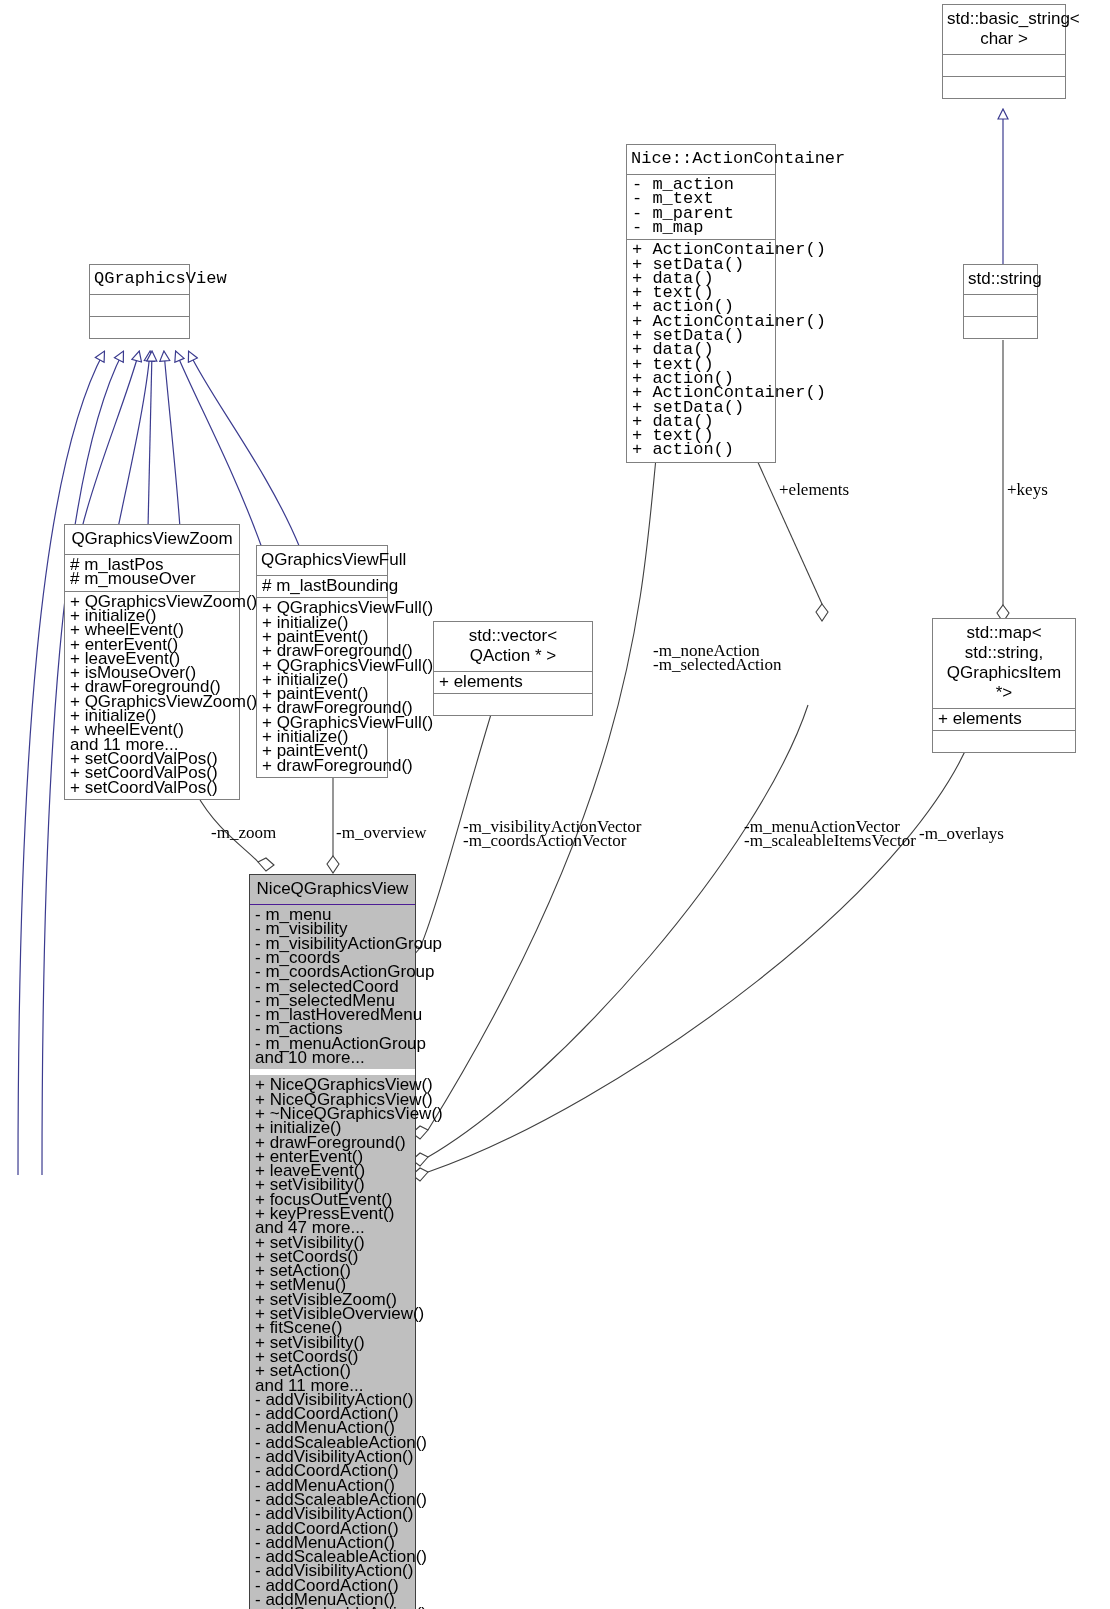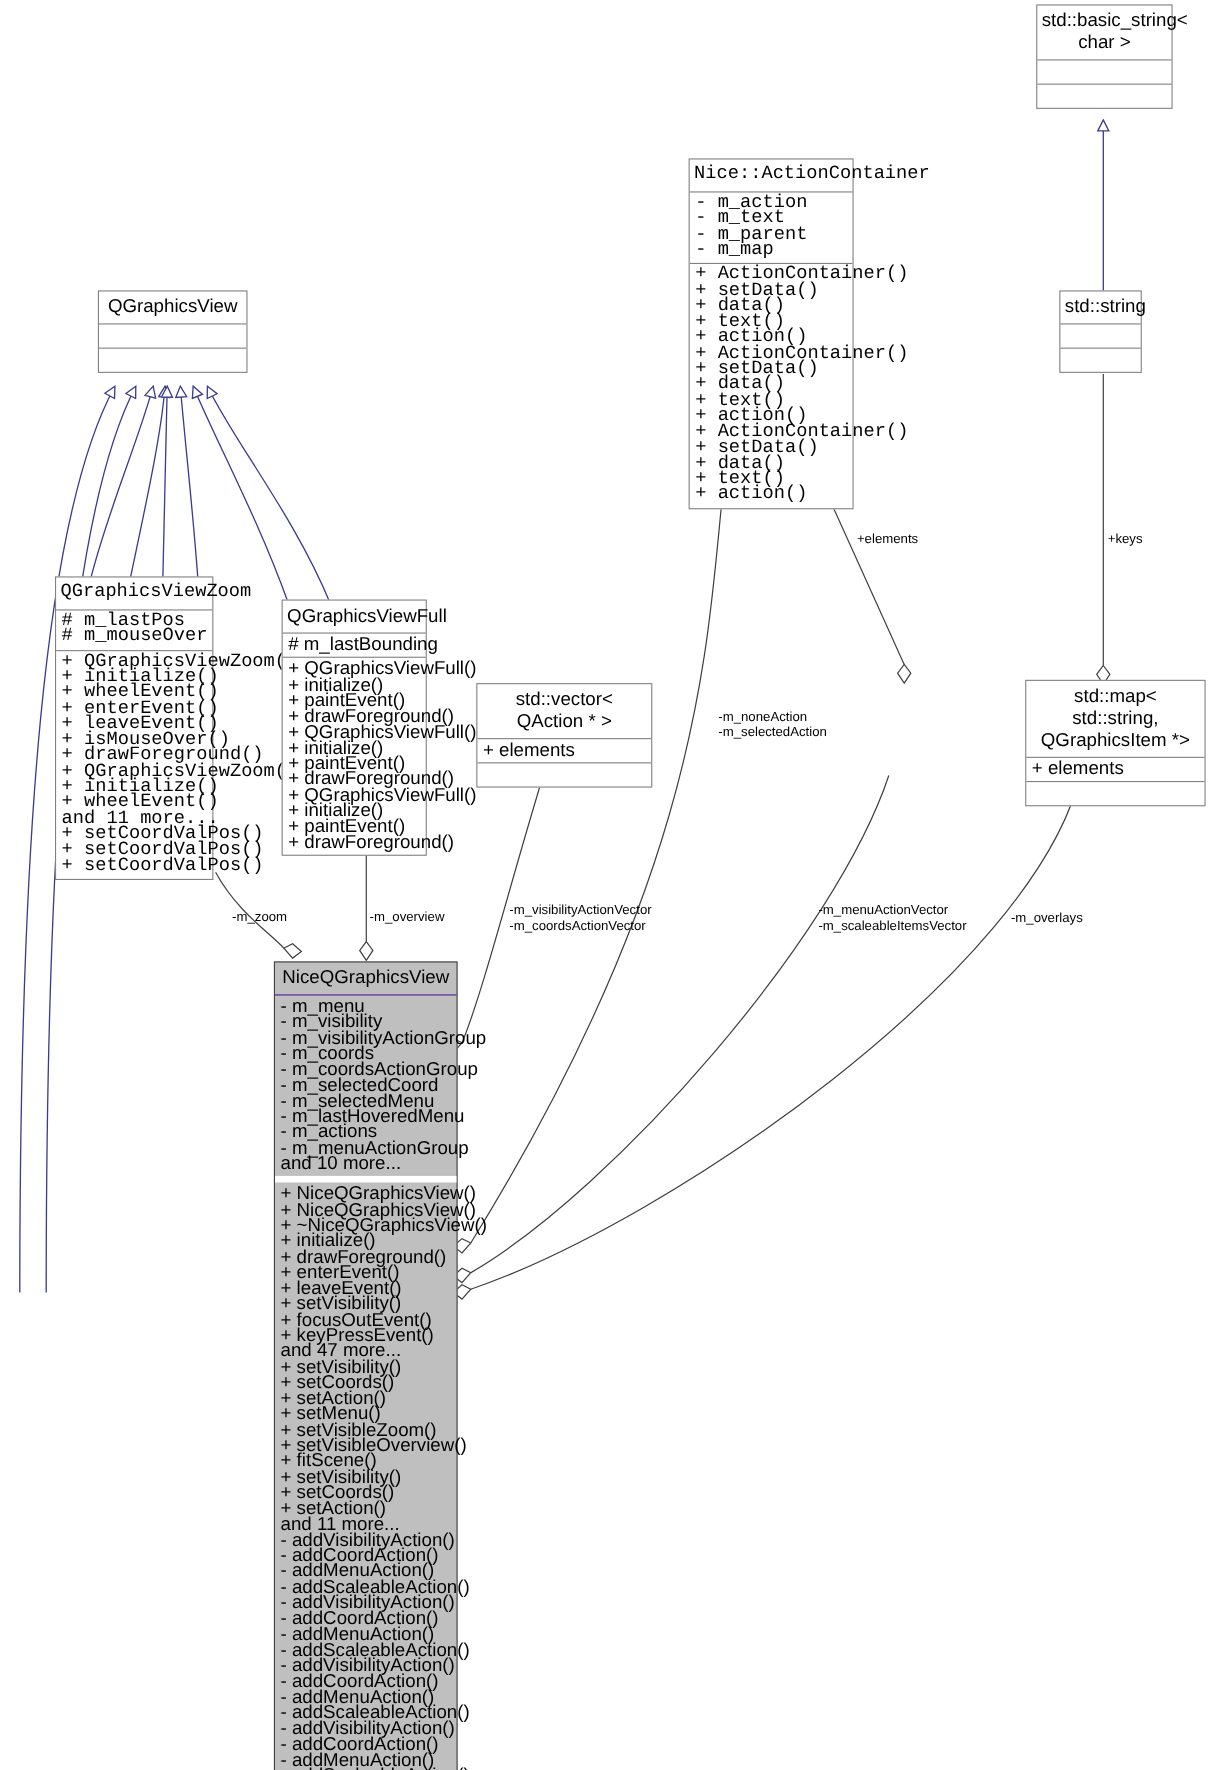--- a/index.html
+++ b/index.html
@@ -59,25 +59,26 @@
   .node .compartment .row {
     line-height: 14.3px;
     white-space: nowrap;
   }
   .node .compartment.empty {
     height: 21px;
     padding: 0;
   }
   .edge-label {
     position: absolute;
-    font-size: 12px;
+    font-size: 17px;
     color: #000000;
     white-space: pre-line;
     line-height: 14px;
     z-index: 4;
+    font-family: Liberation Serif, serif;
   }
 </style>
 </head>
 <body>
 
 <div id="canvas">
 
   <svg class="edges" viewBox="0 0 1110 1609">
     <defs>
       <marker id="inh" markerWidth="12" markerHeight="12" refX="10" refY="6" orient="auto" markerUnits="userSpaceOnUse">
@@ -161,27 +162,27 @@
         <div class="row">+ action()</div>
       </div>
   </div>
 
   <div class="node" style="left:963px; top:264px; width:75px;">
     <div class="title">std::string</div>
     <div class="compartment empty"></div>
     <div class="compartment empty last"></div>
   </div>
 
-  <div class="node" style="left:89px; top:264px; width:136px;">
+  <div class="node" style="left:89px; top:264px; width:101px;font-family:Liberation Mono, monospace;">
     <div class="title">QGraphicsView</div>
     <div class="compartment empty"></div>
     <div class="compartment empty last"></div>
   </div>
 
-  <div class="node" style="left:50px; top:524px; width:144px;font-family:Liberation Mono, monospace;">
+  <div class="node" style="left:64px; top:524px; width:176px;">
     <div class="title">QGraphicsViewZoom</div>
     <div class="compartment">
         <div class="row"># m_lastPos</div>
         <div class="row"># m_mouseOver</div>
       </div>
     <div class="compartment last">
         <div class="row">+ QGraphicsViewZoom()</div>
         <div class="row">+ initialize()</div>
         <div class="row">+ wheelEvent()</div>
         <div class="row">+ enterEvent()</div>
@@ -221,21 +222,21 @@
 
   <div class="node" style="left:433px; top:621px; width:160px;">
     <div class="title">std::vector&lt; QAction * &gt;</div>
     <div class="compartment">
         <div class="row">+ elements</div>
       </div>
     <div class="compartment empty last"></div>
   </div>
 
 
-  <div class="node" style="left:932px; top:618px; width:164px;">
+  <div class="node" style="left:932px; top:618px; width:144px;">
     <div class="title">std::map&lt; std::string,
 QGraphicsItem *&gt;</div>
     <div class="compartment">
         <div class="row">+ elements</div>
       </div>
     <div class="compartment empty last"></div>
   </div>
 
   <div class="node filled" style="left:249px; top:874px; width:167px;">
     <div class="title">NiceQGraphicsView</div>

